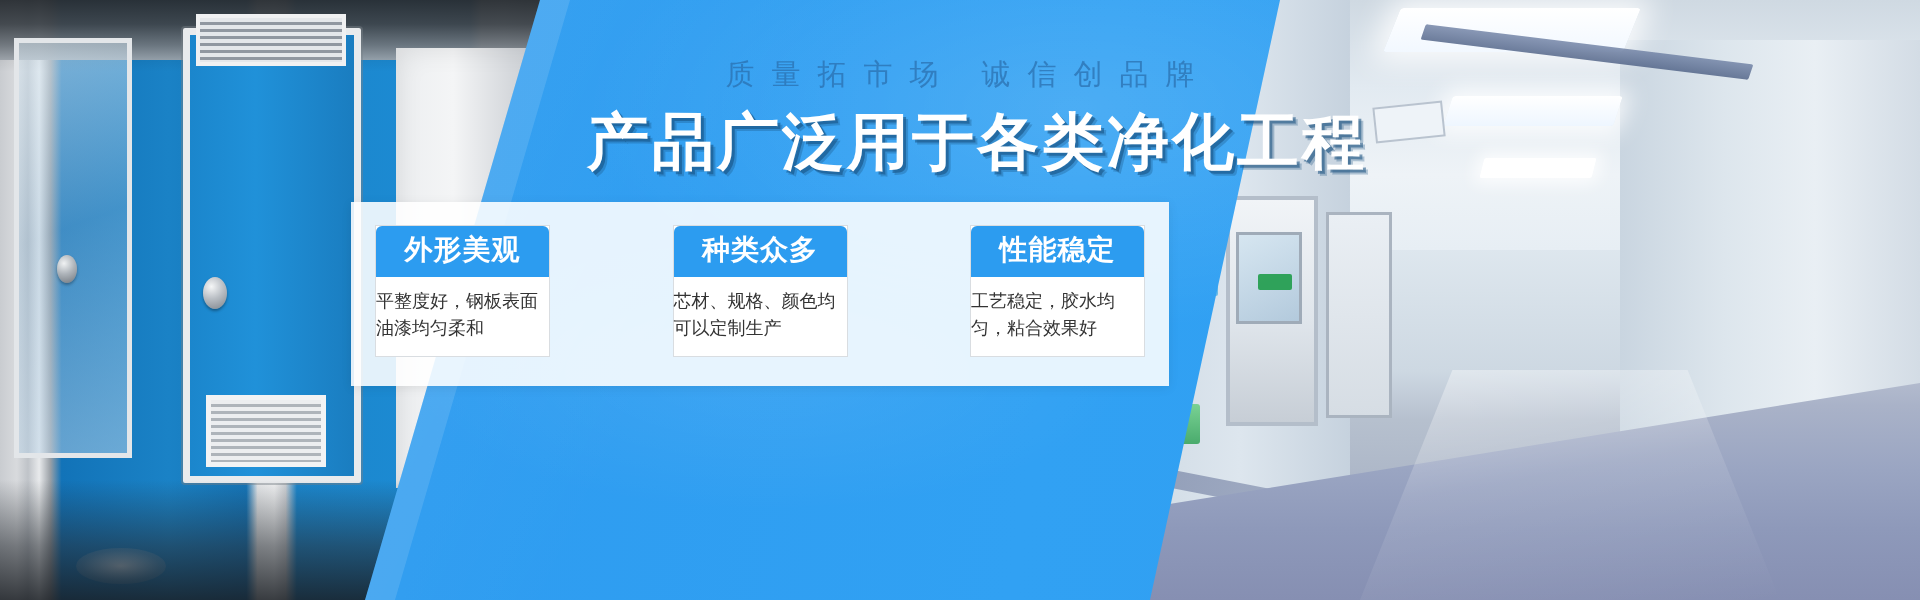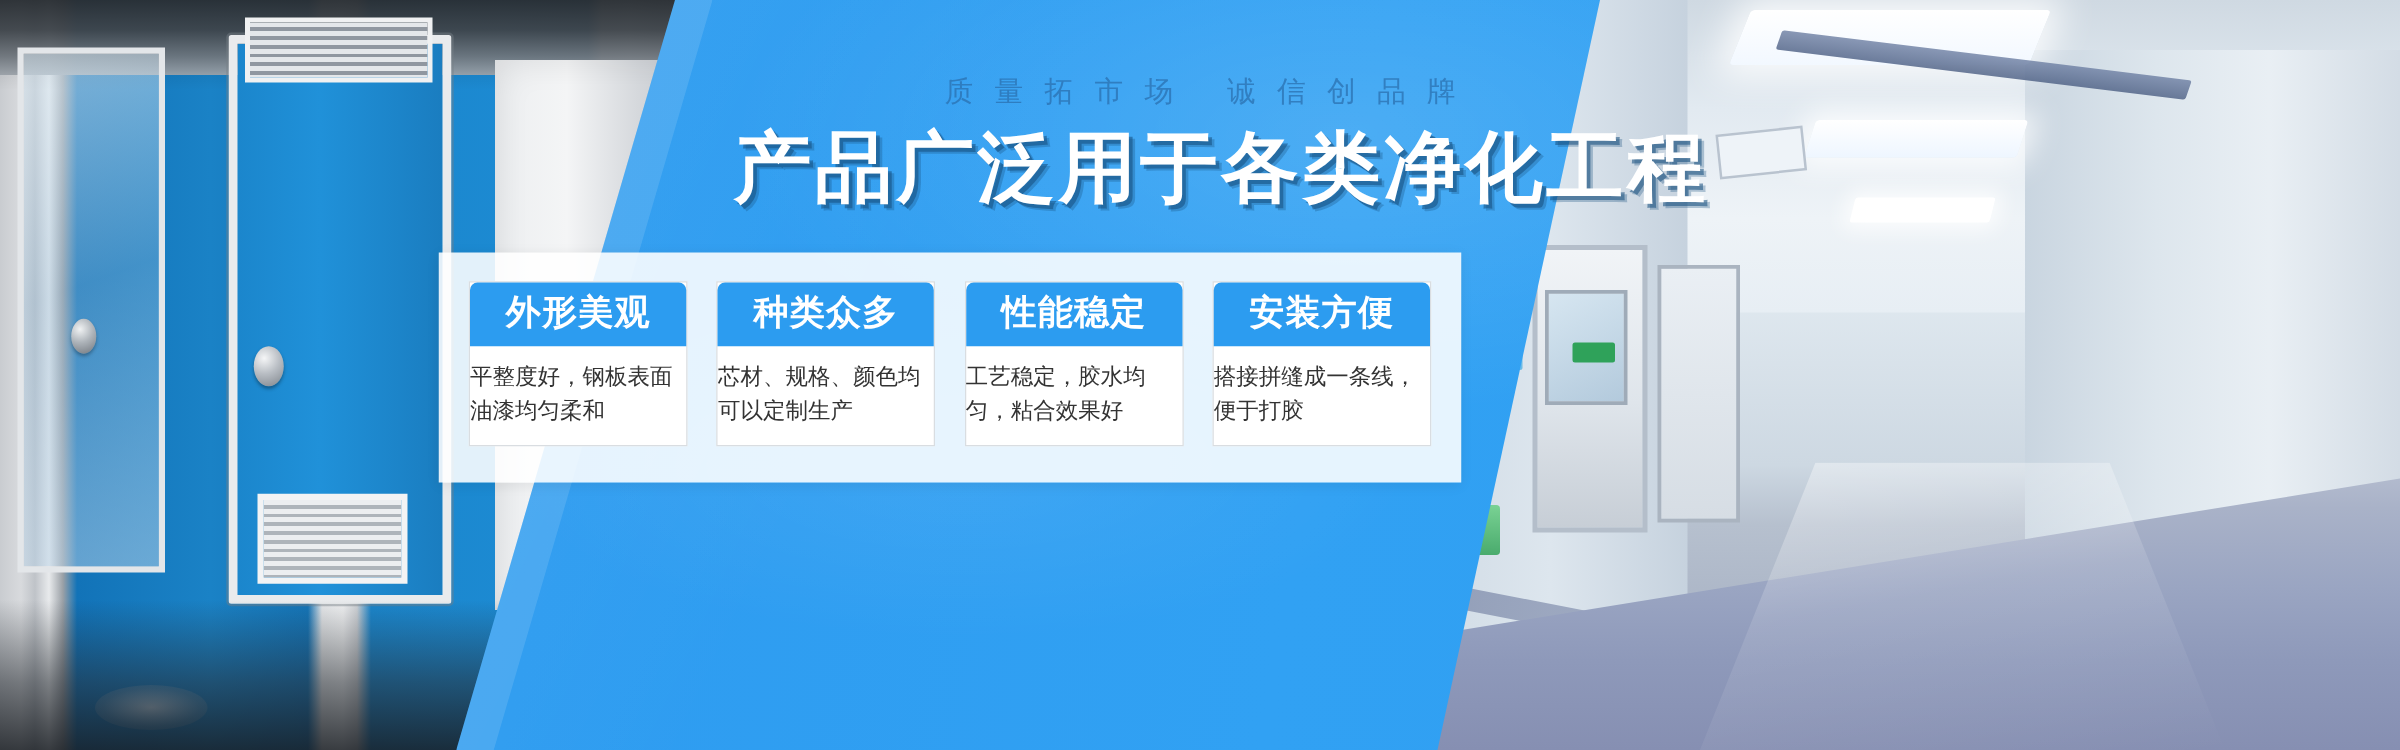--- a/index.html
+++ b/index.html
@@ -289,27 +289,28 @@
 
   
   .headline-wrap {
     position: absolute;
     left: 0; top: 60px;
     width: 1920px;
     text-align: center;
     pointer-events: none;
   }
   .subtitle {
-    font-size: 23px;
+    font-size: 29px;
     letter-spacing: 17px;
     color: #2a6fae;
     opacity: 0.72;
     font-weight: 500;
     text-indent: 17px;
     line-height: 1.2;
+    font-family: Liberation Mono, monospace;
   }
   .subtitle .gap {
     display: inline-block;
     width: 26px;
   }
   .headline {
     margin-top: 14px;
     font-size: 62px;
     font-weight: 900;
     color: #ffffff;
@@ -422,20 +423,16 @@
     <div class="card">
       <div class="card-head">种类众多</div>
       <div class="card-body">芯材、规格、颜色均可以定制生产</div>
     </div>
 
     <div class="card">
       <div class="card-head">性能稳定</div>
       <div class="card-body">工艺稳定，胶水均匀，粘合效果好</div>
     </div>
 
-    <div class="card">
-      <div class="card-head">安装方便</div>
-      <div class="card-body">搭接拼缝成一条线，便于打胶</div>
-    </div>
 
   </div>
 
 </div>
 
 </body></html>

